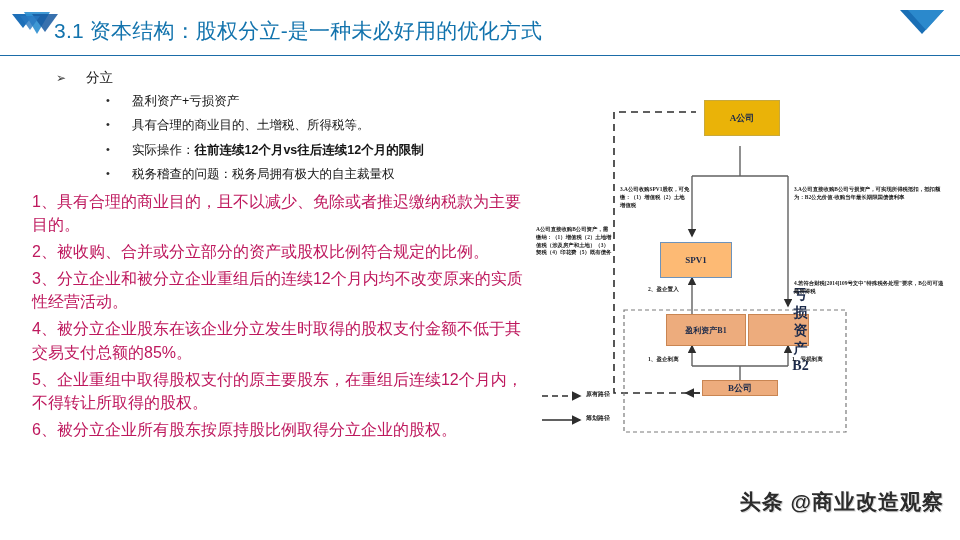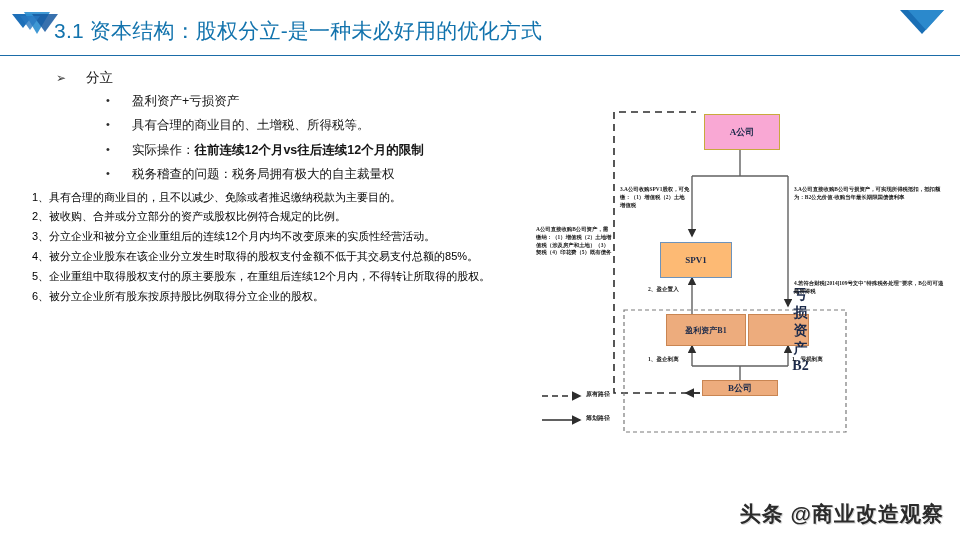--- a/index.html
+++ b/index.html
@@ -81,24 +81,24 @@
     color: #2b2b2b;
     font-size: 11px;
     width: 26px;
     flex: none;
     line-height: 1.6;
   }
   .lvl2-text { max-width: 382px; }
   .lvl2-text b { font-weight: bold; margin-top: 28px; }
   .numbered {
     margin: 4px 0 2px 4px;
-    font-size: 11px;
+    font-size: 16px;
     line-height: 1.45;
     max-width: 494px;
-    color: #000000;
+    color: #be185d;
   }
 
   
   #diagram {
     position: absolute;
     left: 536px; top: 88px;
     width: 420px; height: 352px;
     background: #ffffff;
   }
   .dbox {
@@ -139,21 +139,21 @@
   }
   #diagram svg {
     position: absolute;
     left: 0; top: 0;
     width: 420px; height: 352px;
   }
 
   
   #watermark {
     position: absolute;
-    right: 16px; bottom: 12px;
+    right: 16px; bottom: 24px;
     font-size: 21px;
     font-weight: bold;
     color: #2b2b2b;
     letter-spacing: 1px;
     text-shadow: 1px 1px 0 #d8d8d8;
   }
 </style>
 </head>
 <body>
 
@@ -236,21 +236,21 @@
 
       <path d="M164,305 L78,305 L78,24 L160,24" stroke="#2d2d2d" stroke-width="1.6" fill="none" stroke-dasharray="7,5"></path>
       <path d="M164,305 L150,305" stroke="#2d2d2d" stroke-width="1.6" fill="none" marker-end="url(#arr)" stroke-dasharray="0"></path>
 
       <rect x="88" y="222" width="222" height="122" fill="none" stroke="#7a7a7a" stroke-width="1.2" stroke-dasharray="4,3"></rect>
 
       <path d="M6,308 L44,308" stroke="#2d2d2d" stroke-width="1.6" stroke-dasharray="6,4" fill="none" marker-end="url(#arr)"></path>
       <path d="M6,332 L44,332" stroke="#2d2d2d" stroke-width="1.6" fill="none" marker-end="url(#arr)"></path>
     </svg>
 
-    <div class="dbox" style="left:168px; top:26px; width:76px; height:36px; background:#f9a8d4; border:1.3px solid #c8a93c;">
+    <div class="dbox" style="left:168px; top:12px; width:76px; height:36px; background:#eab308; border:1.3px solid #c8a93c;">
       <span>A公司</span>
     </div>
 
     <div class="dbox" style="left:124px; top:154px; width:72px; height:36px; background:#fdba74; border:1.3px solid #6d93bb;">
       <span>SPV1</span>
     </div>
 
     <div class="dbox" style="left:116px; top:226px; width:80px; height:32px; background:#edac7d; border:1.3px solid #c98552; font-size:8px;margin-left:14px;">
       <span>盈利资产B1</span>
     </div>

